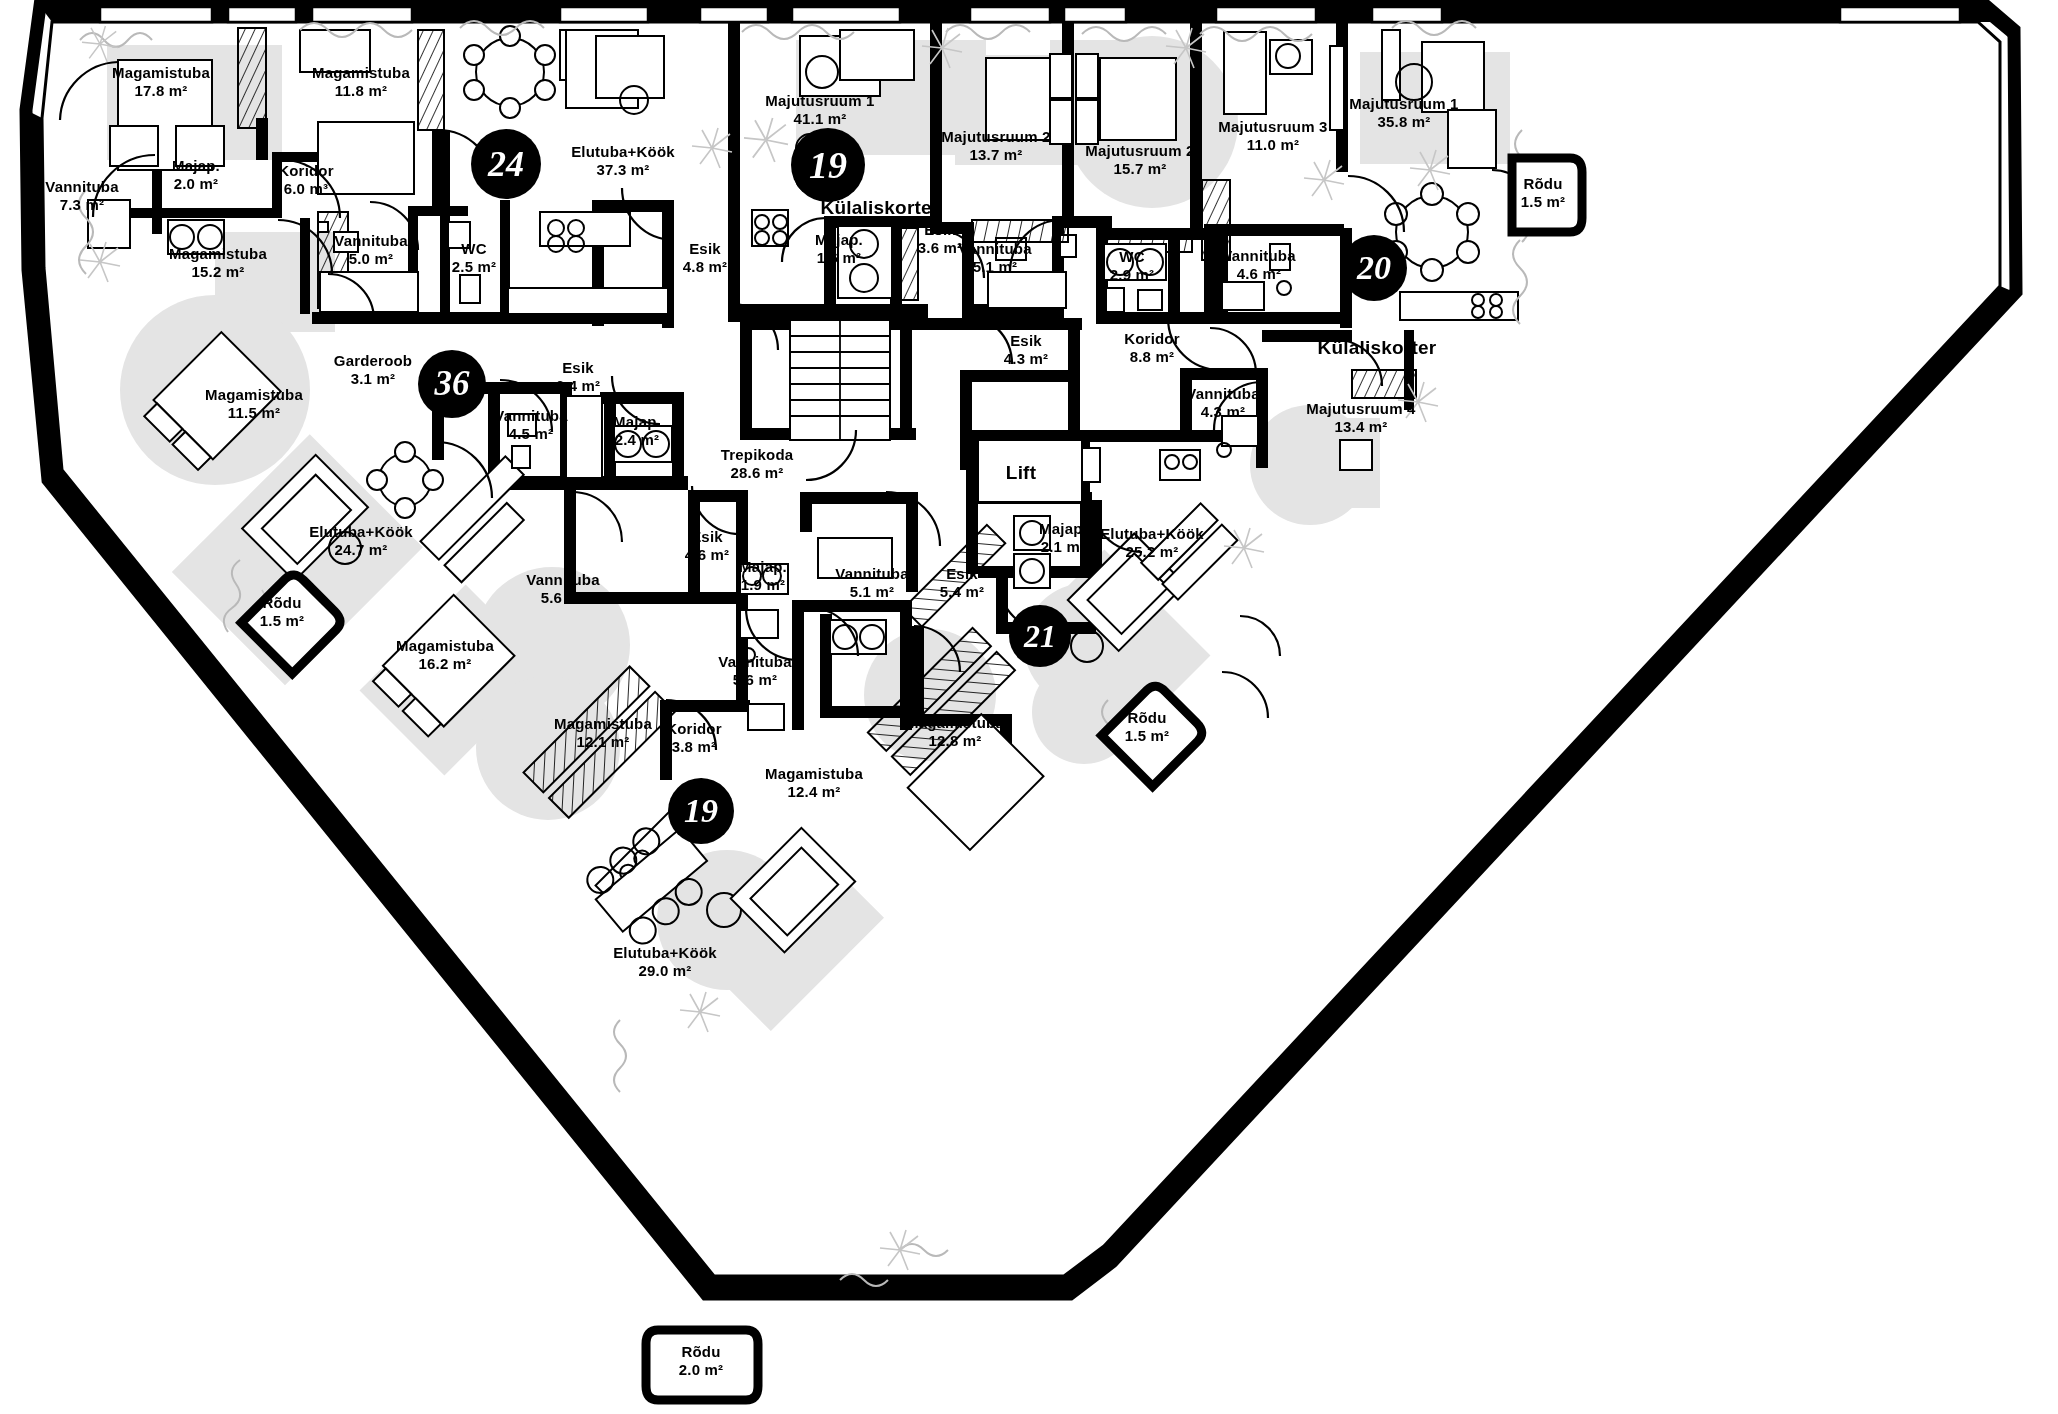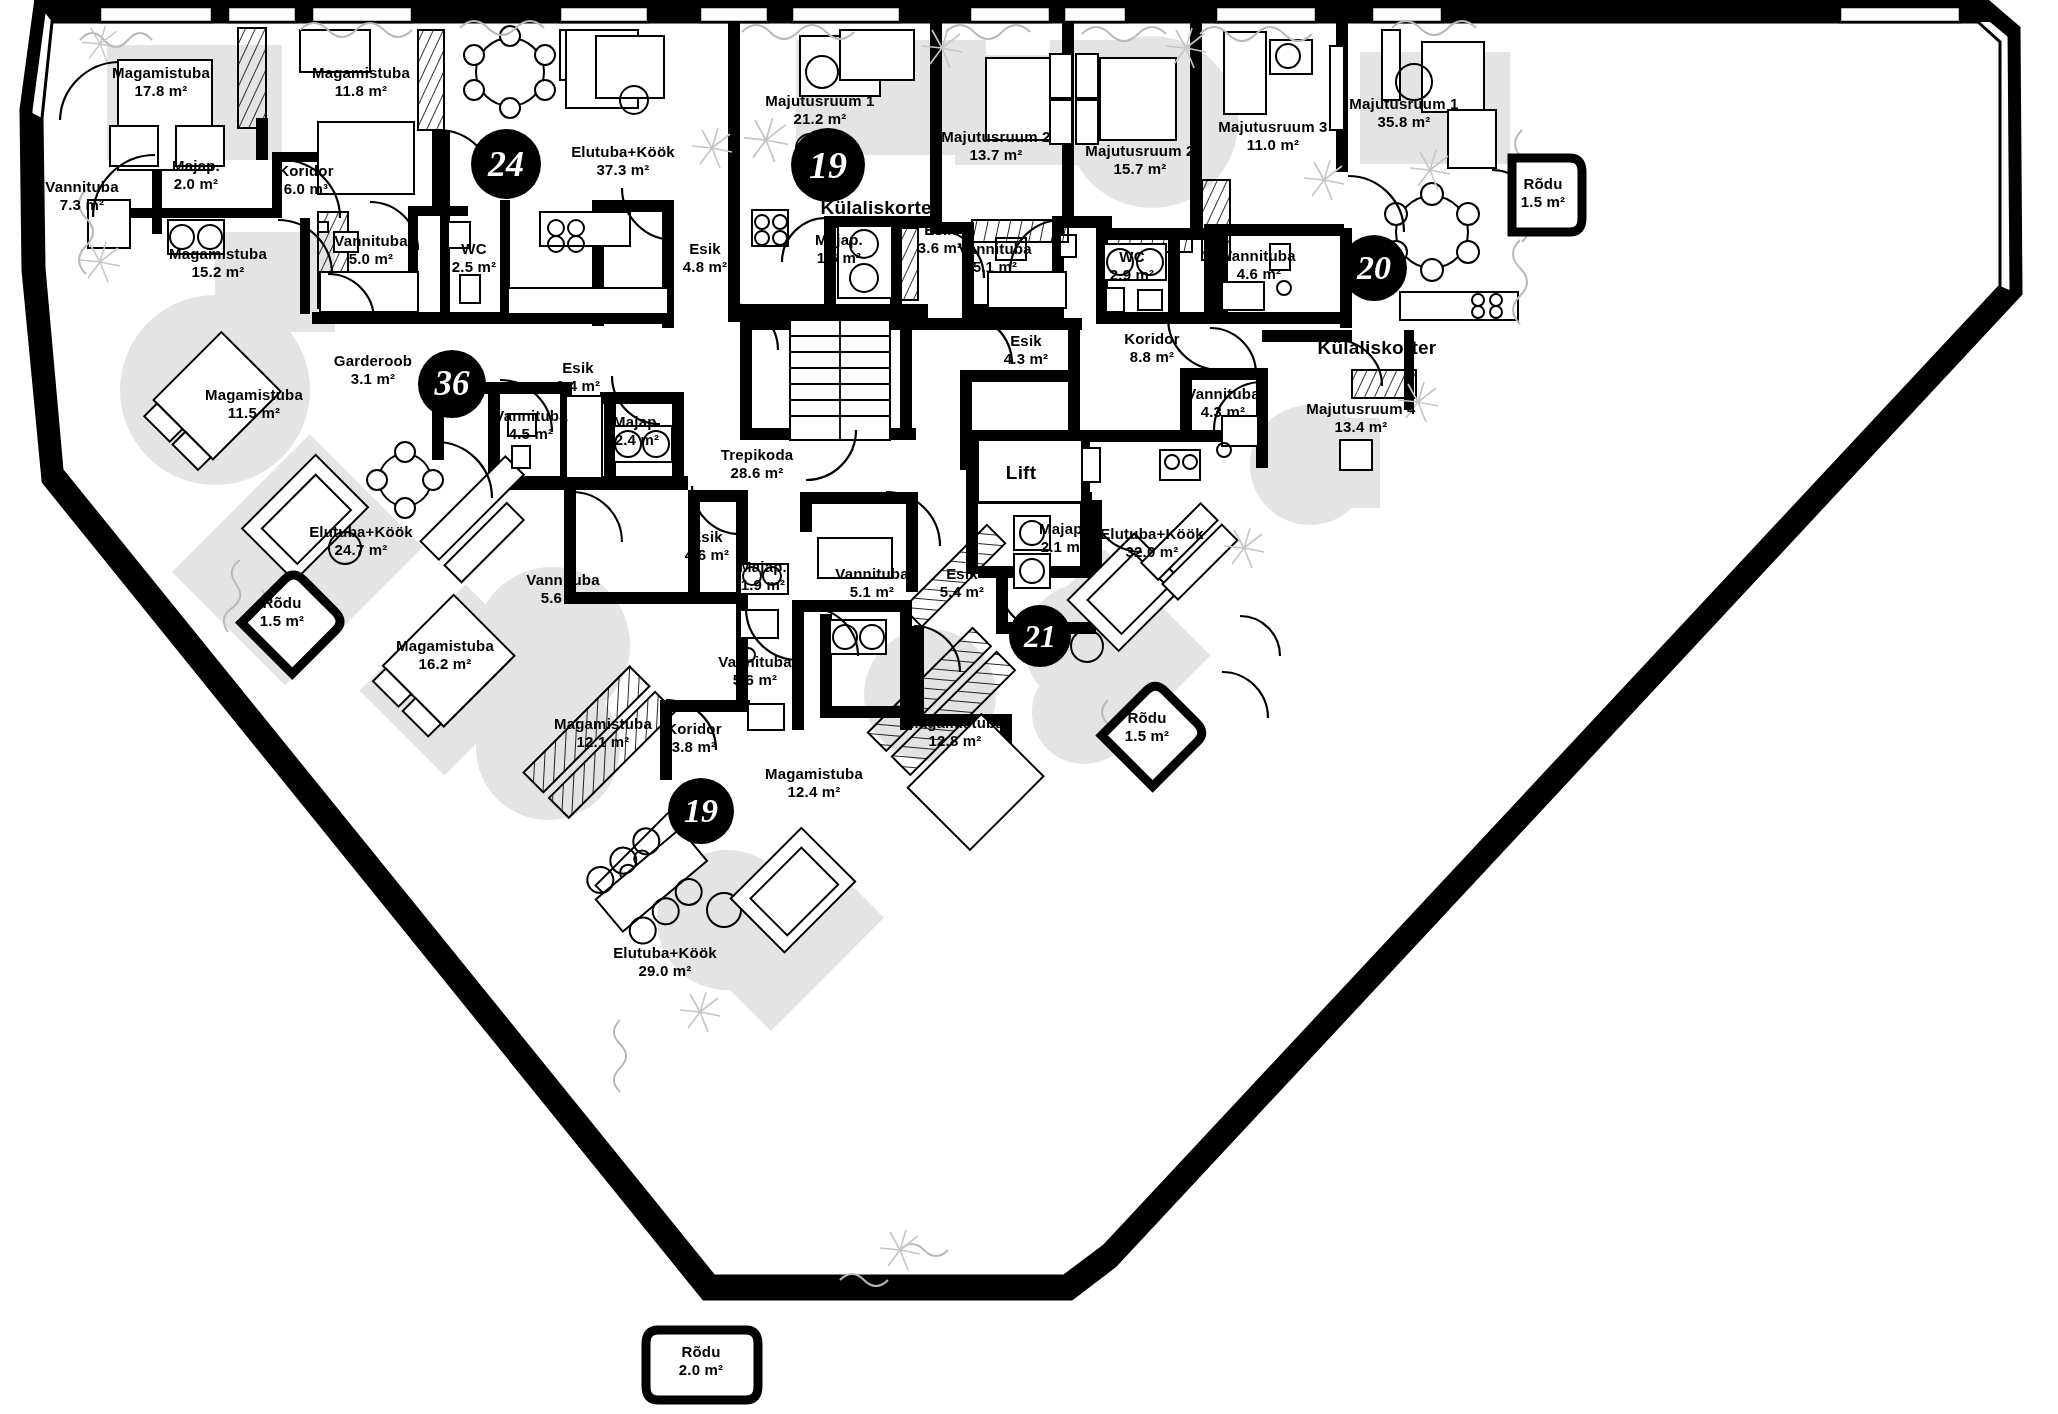--- a/index.html
+++ b/index.html
@@ -562,21 +562,21 @@
       <div class="lbl" style="left: 161px; top: 82px;">
         <span class="nm">Magamistuba</span>
         <span class="ar">17.8 m²</span>
       </div>
       <div class="lbl" style="left: 361px; top: 82px;">
         <span class="nm">Magamistuba</span>
         <span class="ar">11.8 m²</span>
       </div>
       <div class="lbl" style="left: 820px; top: 110px;">
         <span class="nm">Majutusruum 1</span>
-        <span class="ar">21.2 m²</span>
+        <span class="ar">41.1 m²</span>
       </div>
       <div class="lbl" style="left: 996px; top: 146px;">
         <span class="nm">Majutusruum 2</span>
         <span class="ar">13.7 m²</span>
       </div>
       <div class="lbl" style="left: 1140px; top: 160px;">
         <span class="nm">Majutusruum 2</span>
         <span class="ar">15.7 m²</span>
       </div>
       <div class="lbl" style="left: 1273px; top: 136px;">
@@ -699,21 +699,21 @@
       <div class="lbl" style="left: 361px; top: 541px;">
         <span class="nm">Elutuba+Köök</span>
         <span class="ar">24.7 m²</span>
       </div>
       <div class="lbl" style="left: 1063px; top: 538px;">
         <span class="nm">Majap.</span>
         <span class="ar">2.1 m²</span>
       </div>
       <div class="lbl" style="left: 1152px; top: 543px;">
         <span class="nm">Elutuba+Köök</span>
-        <span class="ar">32.0 m²</span>
+        <span class="ar">25.2 m²</span>
       </div>
       <div class="lbl" style="left: 763px; top: 576px;">
         <span class="nm">Majap.</span>
         <span class="ar">1.9 m²</span>
       </div>
       <div class="lbl" style="left: 872px; top: 583px;">
         <span class="nm">Vannituba</span>
         <span class="ar">5.1 m²</span>
       </div>
       <div class="lbl" style="left: 962px; top: 583px;">

